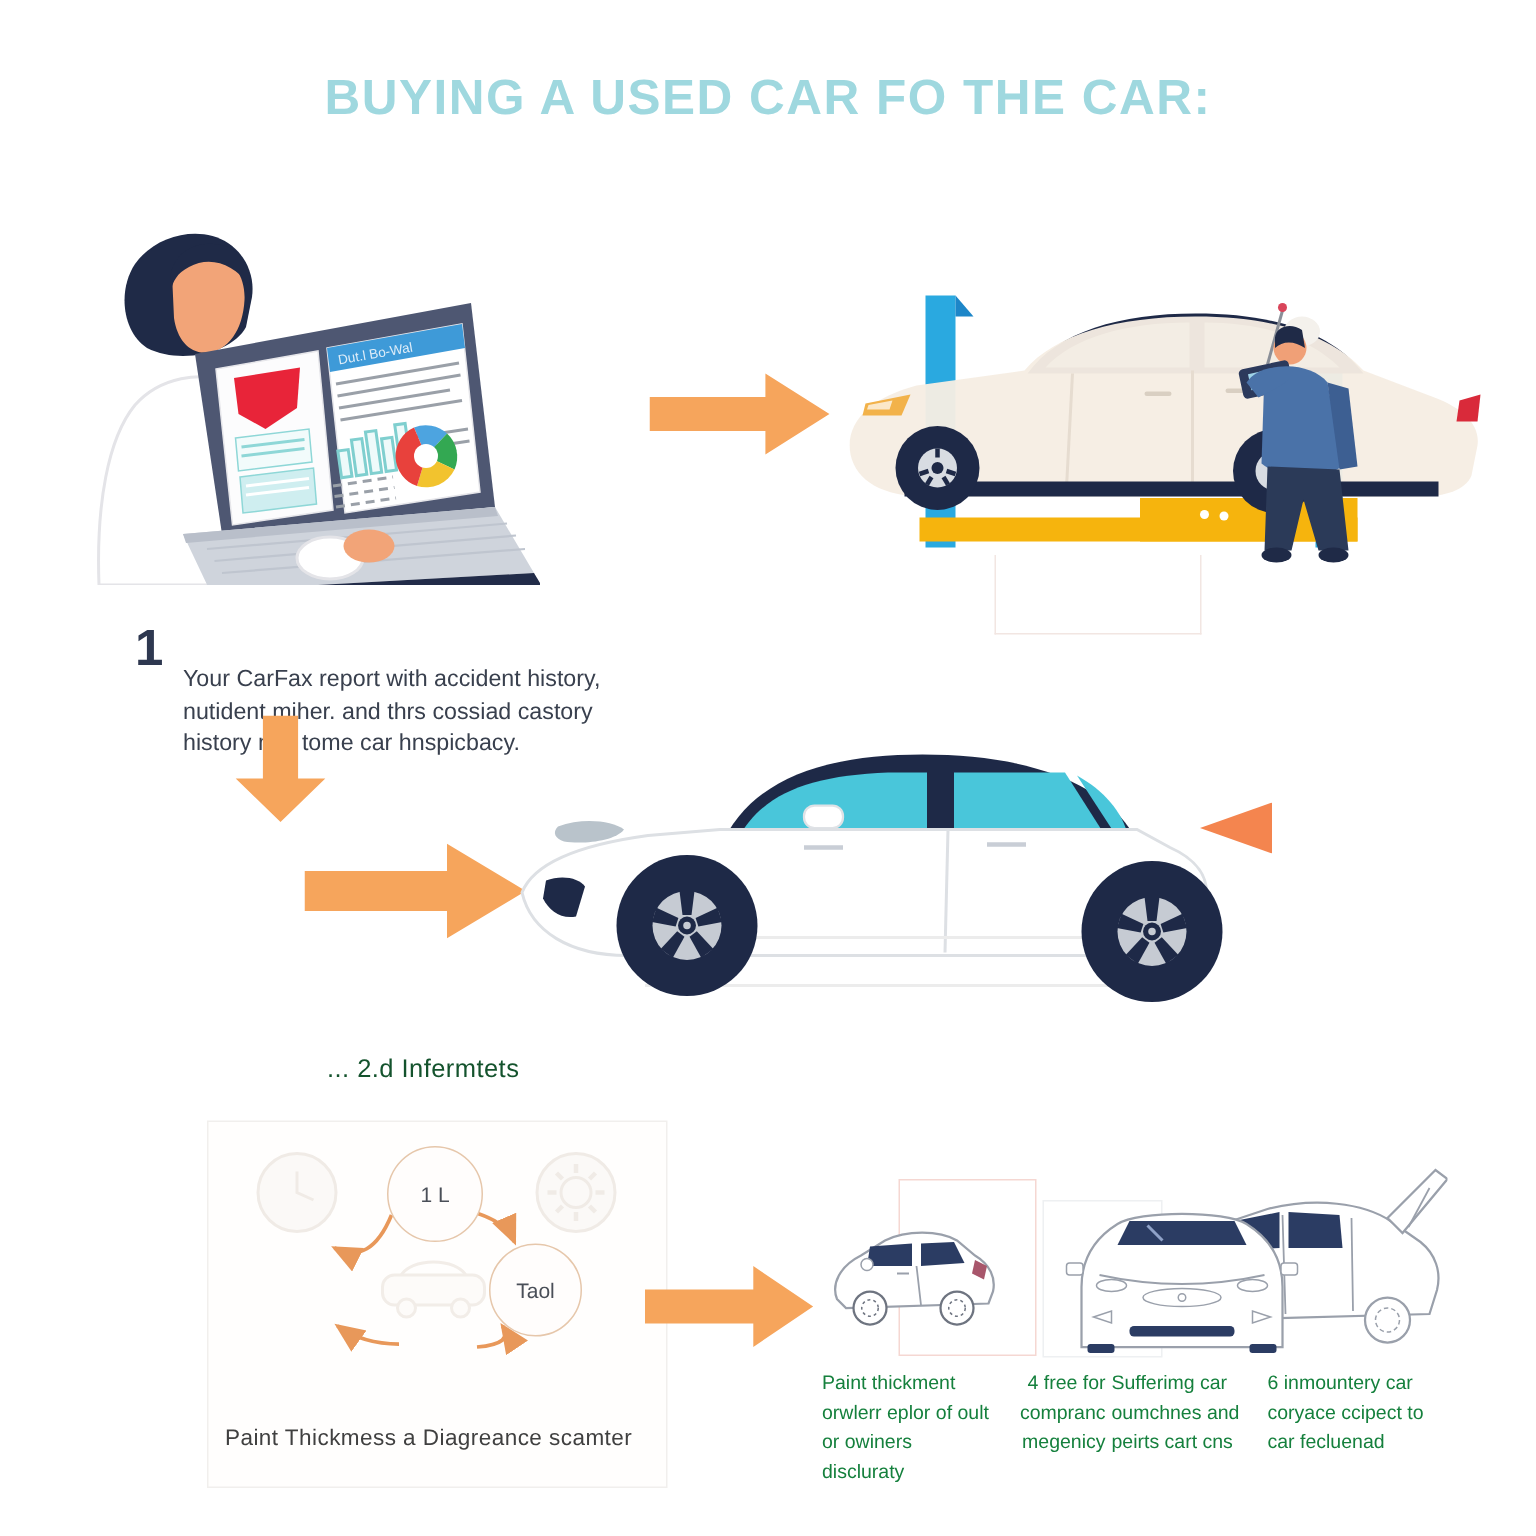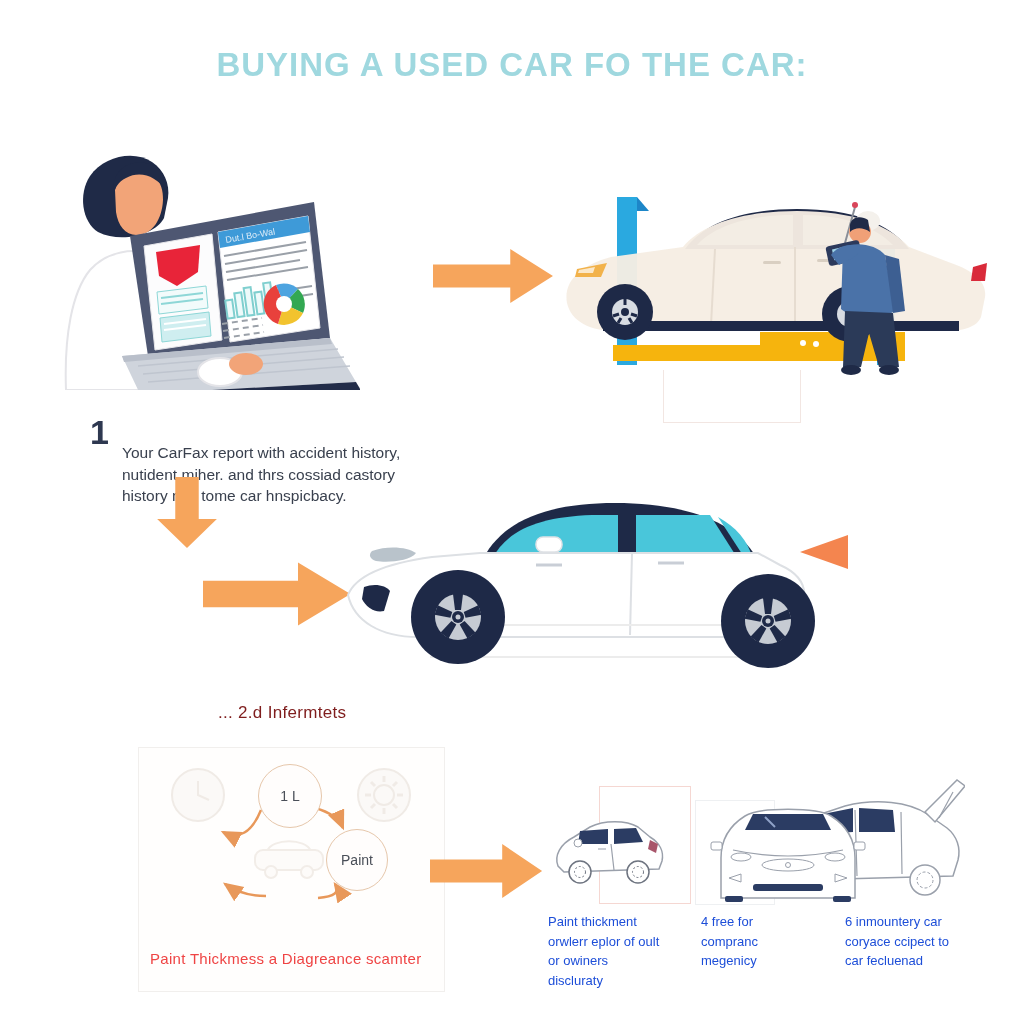--- a/index.html
+++ b/index.html
@@ -3,28 +3,28 @@
 <meta charset="utf-8">
 <style>
   html,body{margin:0;padding:0;background:#ffffff;}
   body{font-family:"Liberation Sans", sans-serif;}
   #canvas{position:relative;width:1024px;height:1024px;background:#ffffff;overflow:hidden;border-radius:25px;}
   .abs{position:absolute;}
   #title{left:0;right:0;top:46px;text-align:center;font-size:33px;font-weight:bold;
          letter-spacing:1px;color:#9FD8DF;}
   #step1-num{left:90px;top:413px;font-size:34px;font-weight:600;color:#2E3850;}
   #step1-text{left:122px;top:410px;width:300px;font-size:15.5px;line-height:1.4;color:#39404E;margin-top:32px;}
-  #middle-note{left:218px;top:703px;font-size:17px;color:#7f1d1d;letter-spacing:.3px;}
+  #middle-note{left:218px;top:703px;font-size:17px;color:#14532d;letter-spacing:.3px;}
   #diagram-box{left:125px;top:747px;width:305px;height:243px;border:1px solid #F1EFED;background:#FFFEFD;margin-left:13px;}
   .node{position:absolute;border:1.5px solid #E6C7AB;background:#FFFDFC;border-radius:50%;
         display:flex;align-items:center;justify-content:center;font-size:14px;color:#4A4F58;}
-  #diagram-caption{left:150px;top:950px;width:280px;font-size:15px;color:#ef4444;letter-spacing:.3px;}
-  .col{position:absolute;top:912px;font-size:13px;line-height:1.5;color:#1d4ed8;}
+  #diagram-caption{left:150px;top:950px;width:280px;font-size:15px;color:#404040;letter-spacing:.3px;}
+  .col{position:absolute;top:912px;font-size:13px;line-height:1.5;color:#15803d;}
   #col0{left:548px;width:112px;}
-  #col1{left:701px;width:74px;}
+  #col1{left:663px;width:74px;text-align:right;}
   #col2{left:741px;width:96px;}
   #col3{left:845px;width:112px;}
   .guide{position:absolute;pointer-events:none;}
   #lift-guide{left:663px;top:370px;width:136px;height:52px;border:1px solid #F2E6E2;border-top:none;}
   #pink-guide{left:599px;top:786px;width:90px;height:116px;border:1px solid #F5D7D2;}
   #gray-guide{left:695px;top:800px;width:78px;height:103px;border:1px solid #EEF0F2;}
   svg{display:block;}
 </style>
 </head>
 <body>
@@ -270,21 +270,21 @@
         <path d="M122,62 Q108,96 84,84" marker-end="url(#ah)"></path>
         <path d="M176,60 Q198,66 204,80" marker-end="url(#ah)"></path>
         <path d="M127,148 Q103,148 86,136" marker-end="url(#ah)"></path>
         <path d="M179,150 Q204,148 196,136" marker-end="url(#ah)"></path>
       </g>
     </svg>
     <div class="node" style="left:119px;top:16px;width:62px;height:62px">
       <span>1 L</span>
     </div>
     <div class="node" style="left:187px;top:81px;width:60px;height:60px">
-      <span>Paint</span>
+      <span>Taol</span>
     </div>
   </div>
   <div class="abs" id="diagram-caption">Paint Thickmess a Diagreance scamter</div>
 
   <svg class="abs" style="left:430px;top:842px" width="114" height="58" viewBox="0 0 120 56" preserveAspectRatio="none">
     <polygon points="0,17 76,17 76,2 118,28 76,54 76,39 0,39" fill="#F6A55C"></polygon>
   </svg>
 
   <div class="guide" id="pink-guide"></div>
   <div class="guide" id="gray-guide"></div>
@@ -330,15 +330,16 @@
       <circle cx="93" cy="95" r="2.5" fill="none" stroke="#9AA0AB"></circle>
       <path d="M34,108 L46,104 L46,112 Z M152,108 L140,104 L140,112 Z" fill="none" stroke="#9AA0AB"></path>
       <rect x="58" y="114" width="70" height="7" rx="3" fill="#2B3C63"></rect>
       <rect x="30" y="126" width="18" height="6" rx="2" fill="#2B3C63"></rect>
       <rect x="138" y="126" width="18" height="6" rx="2" fill="#2B3C63"></rect>
     </g>
   </svg>
 
   <div class="col" id="col0">Paint thickment orwlerr eplor of oult or owiners discluraty</div>
   <div class="col" id="col1">4 free for compranc megenicy</div>
+  <div class="col" id="col2">Sufferimg car oumchnes and peirts cart cns</div>
   <div class="col" id="col3">6 inmountery car coryace ccipect to car fecluenad</div>
 
 </div>
 
 </body></html>

